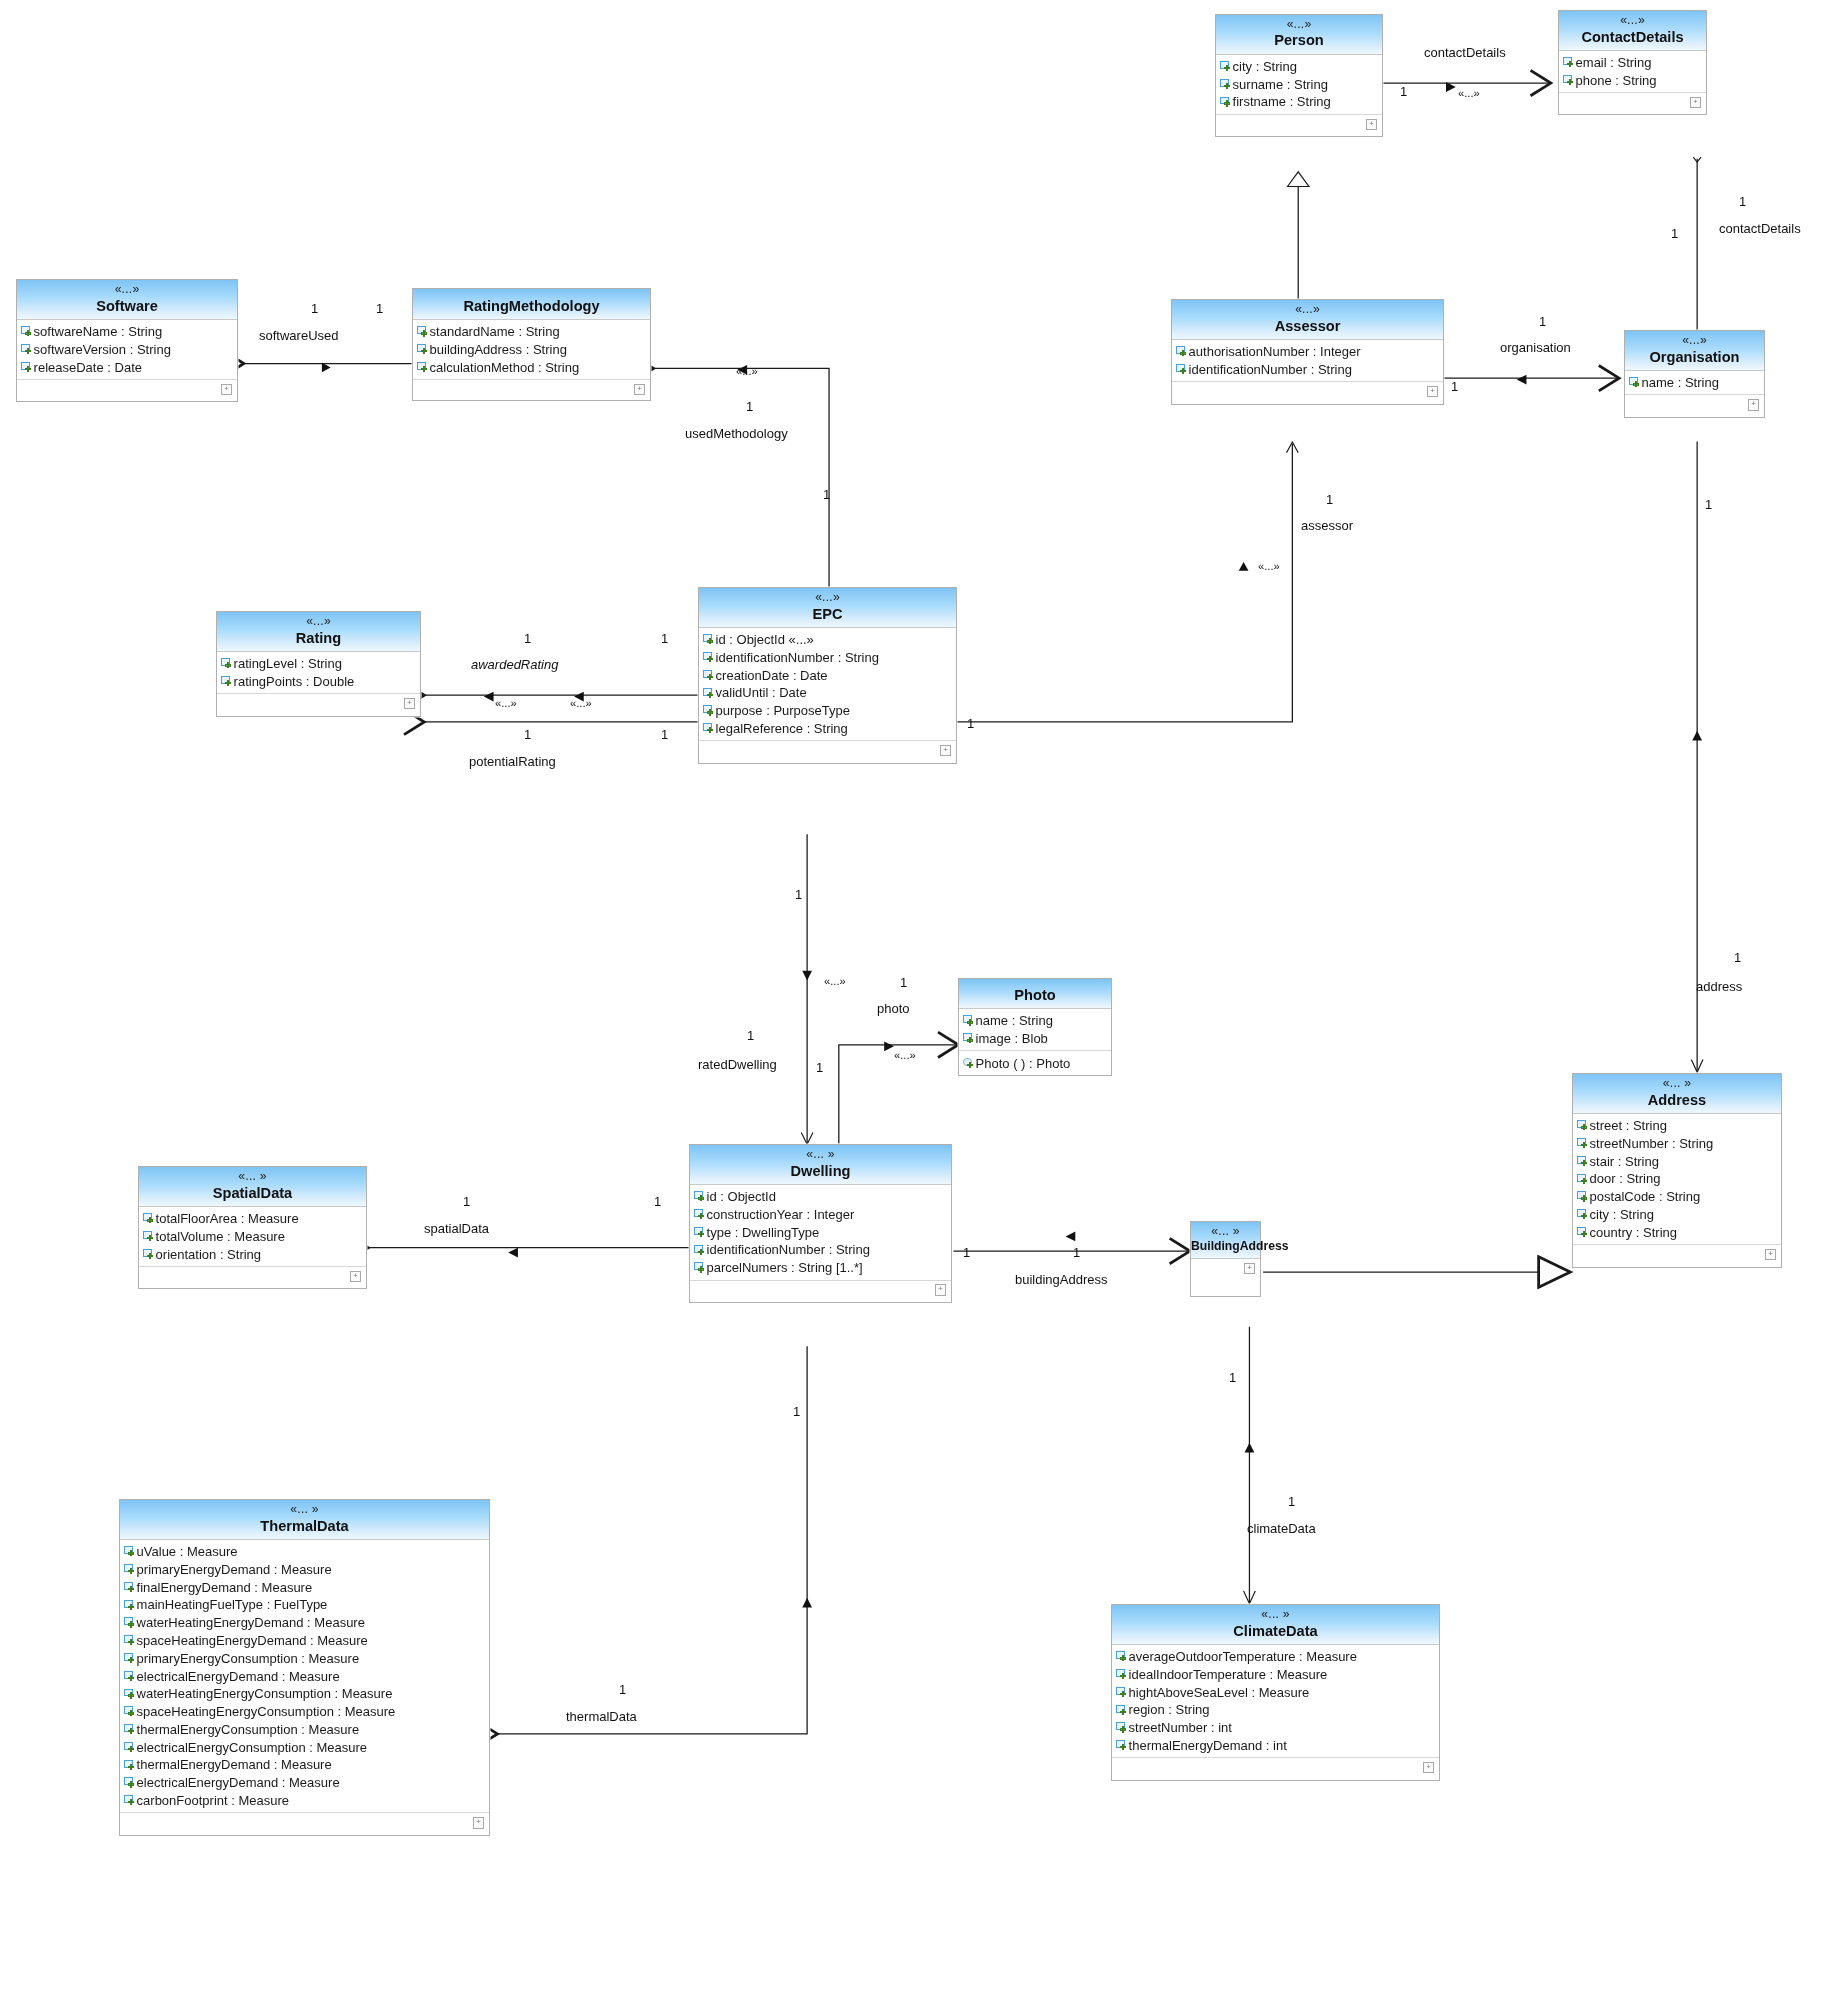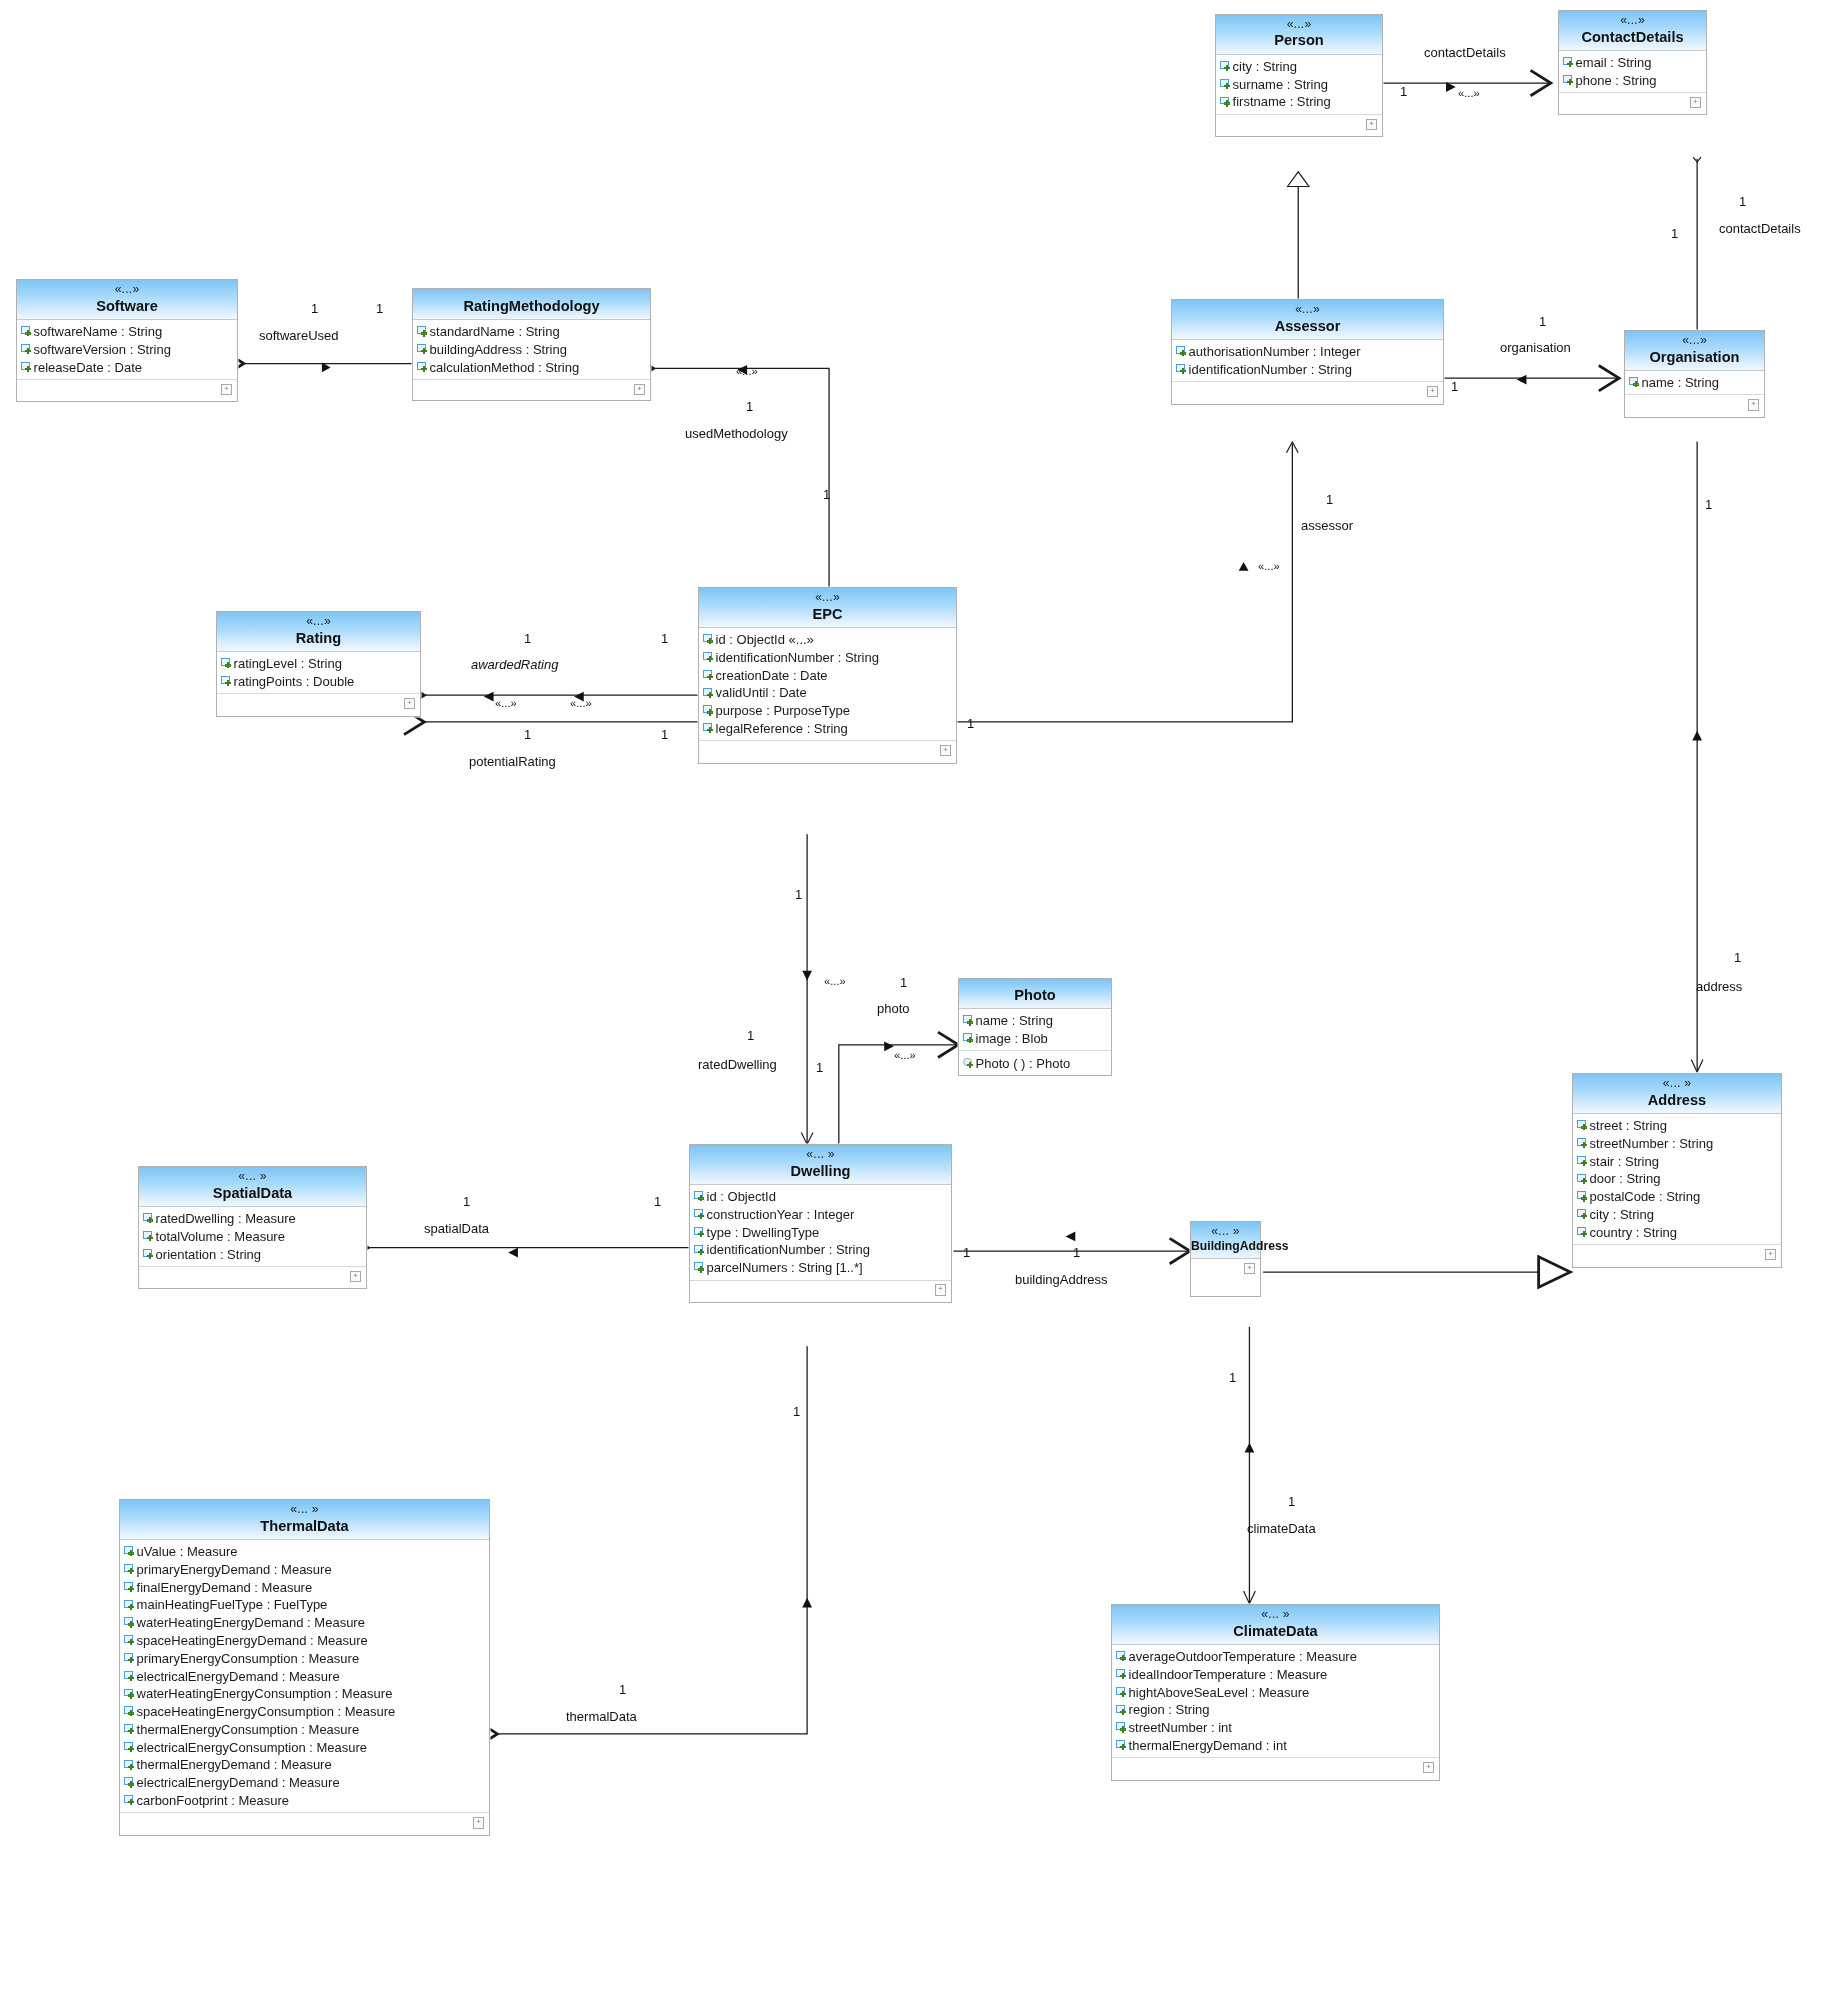--- a/index.html
+++ b/index.html
@@ -636,21 +636,21 @@
     <div class="uml-header">
       <span class="stereotype">«... »</span>
       <span class="class-name">SpatialData</span>
     </div>
     <div class="uml-attrs">
       <div class="attr-row">
           <span class="attr-icon">
             <span class="sq"></span>
             <span class="plus"></span>
           </span>
-          <span>ratedDwelling : Measure</span>
+          <span>totalFloorArea : Measure</span>
         </div>
       <div class="attr-row">
           <span class="attr-icon">
             <span class="sq"></span>
             <span class="plus"></span>
           </span>
           <span>totalVolume : Measure</span>
         </div>
       <div class="attr-row">
           <span class="attr-icon">

